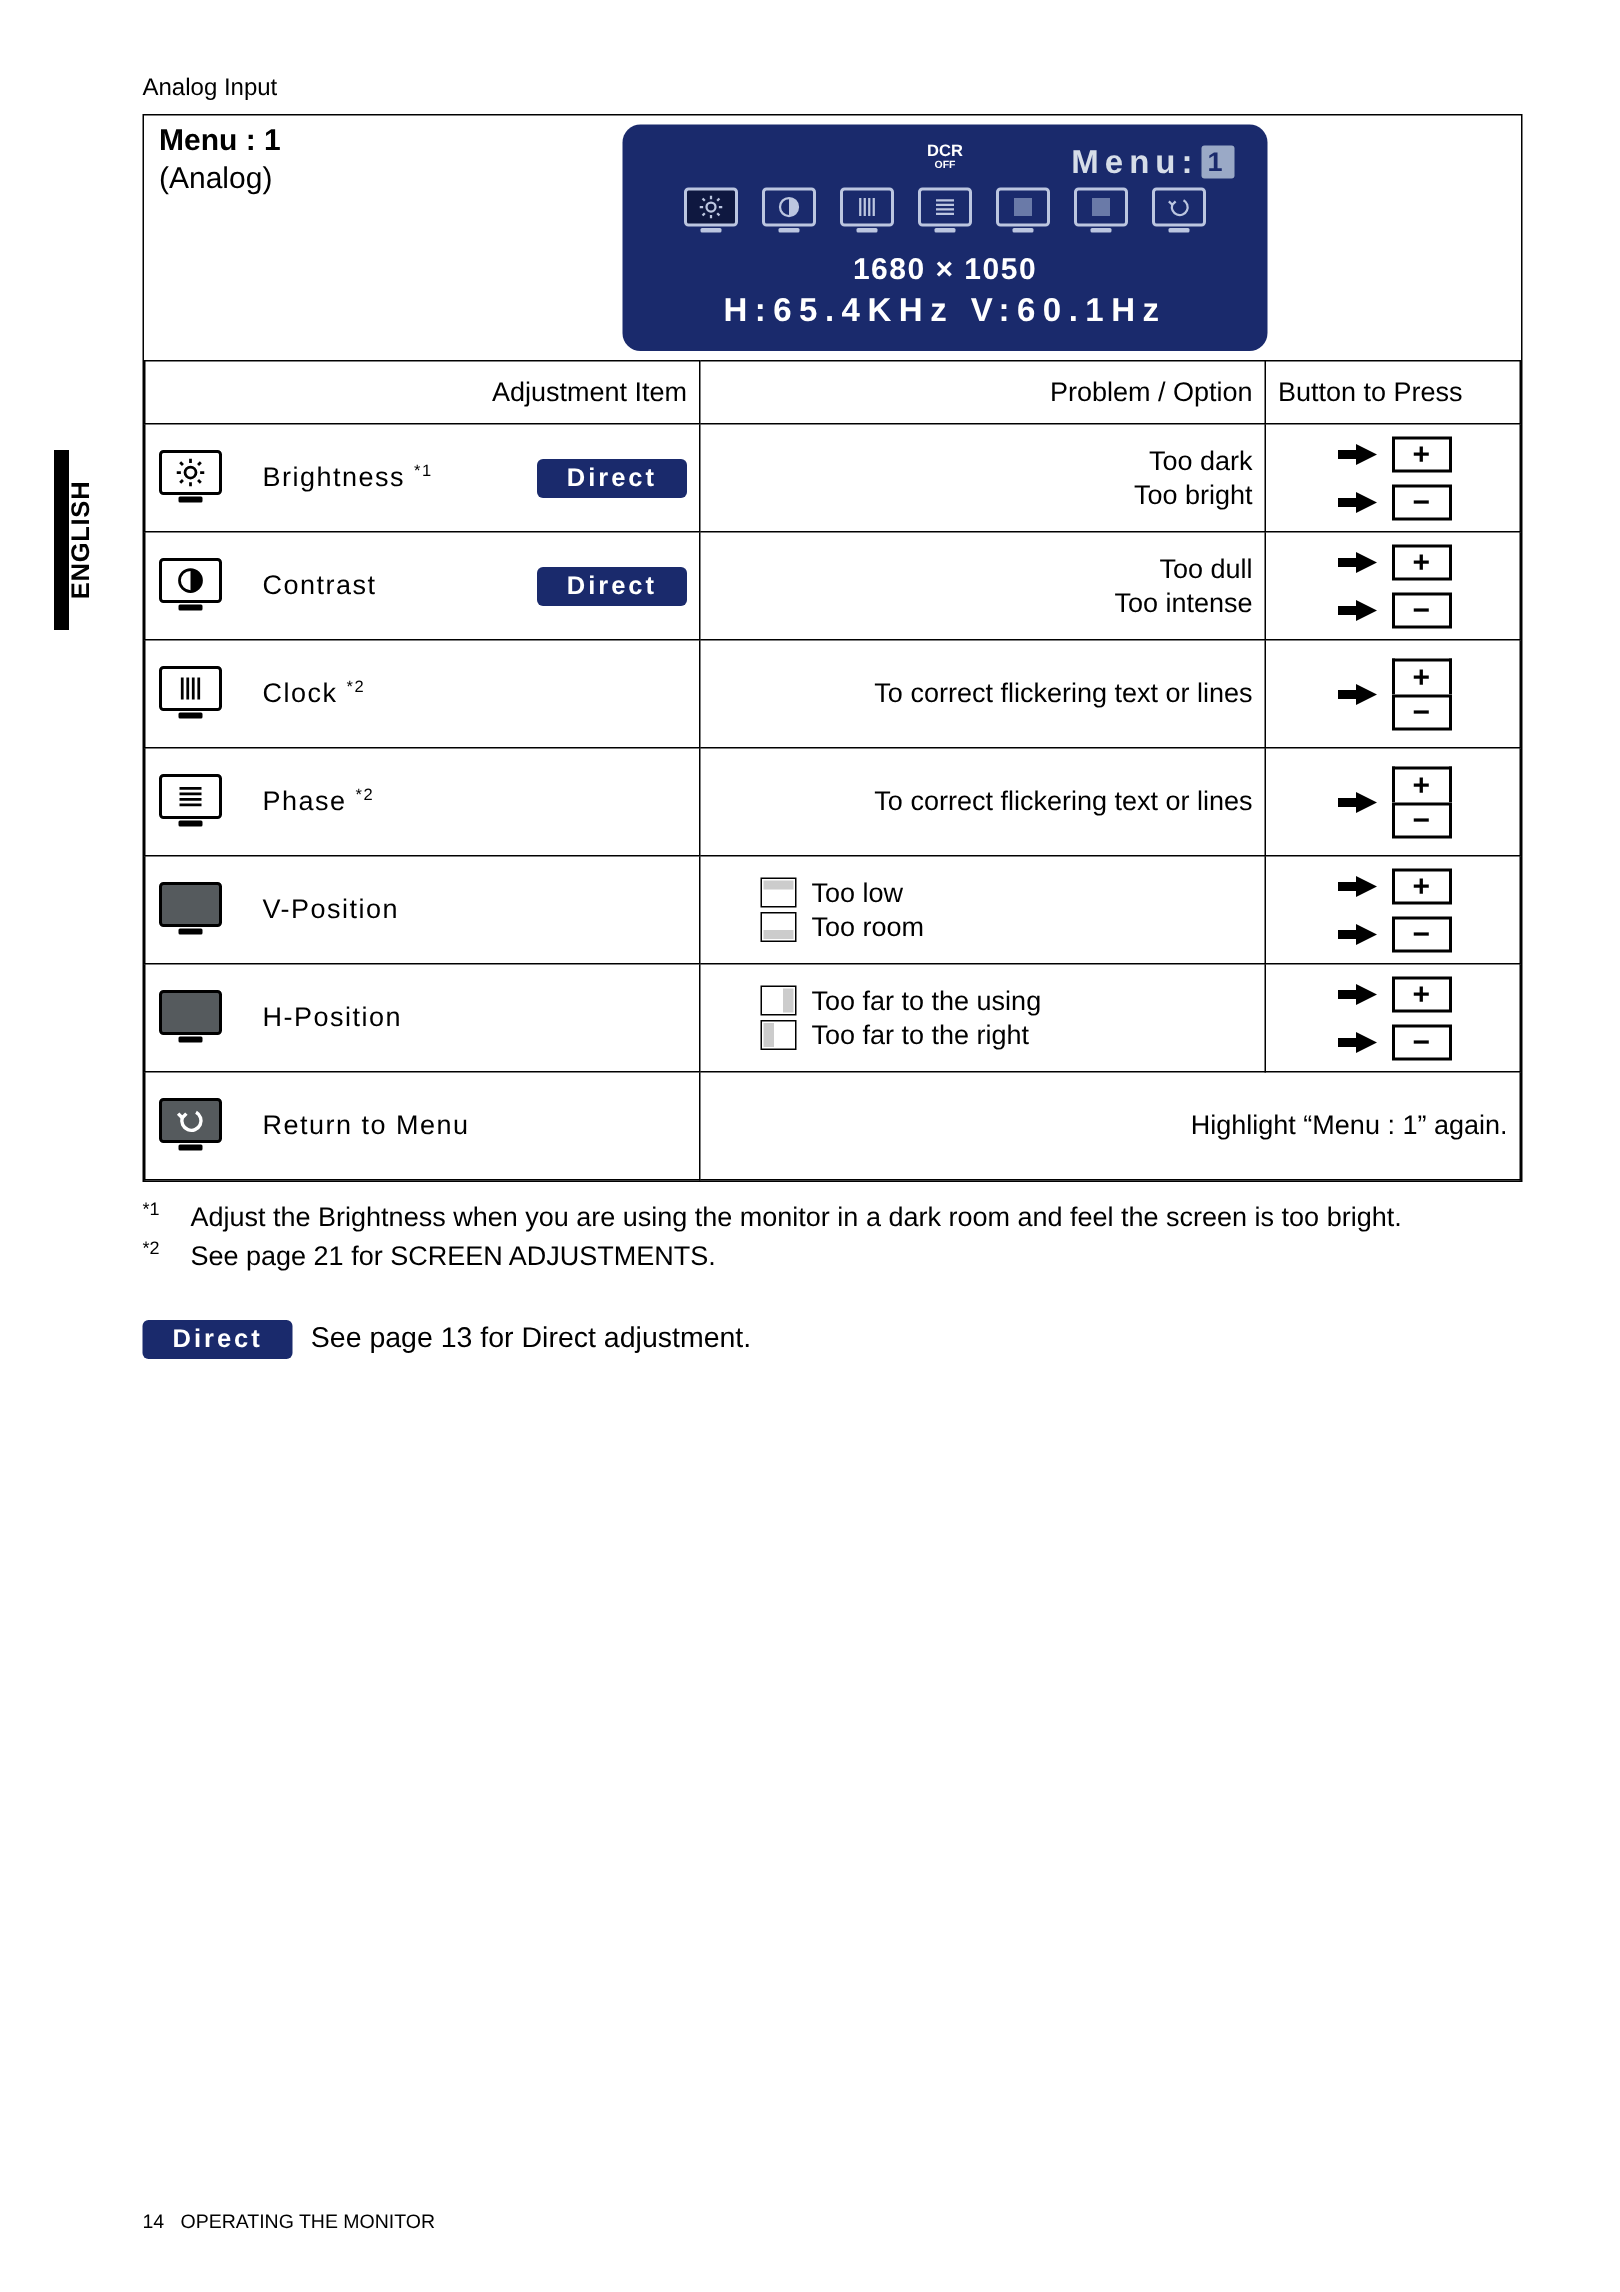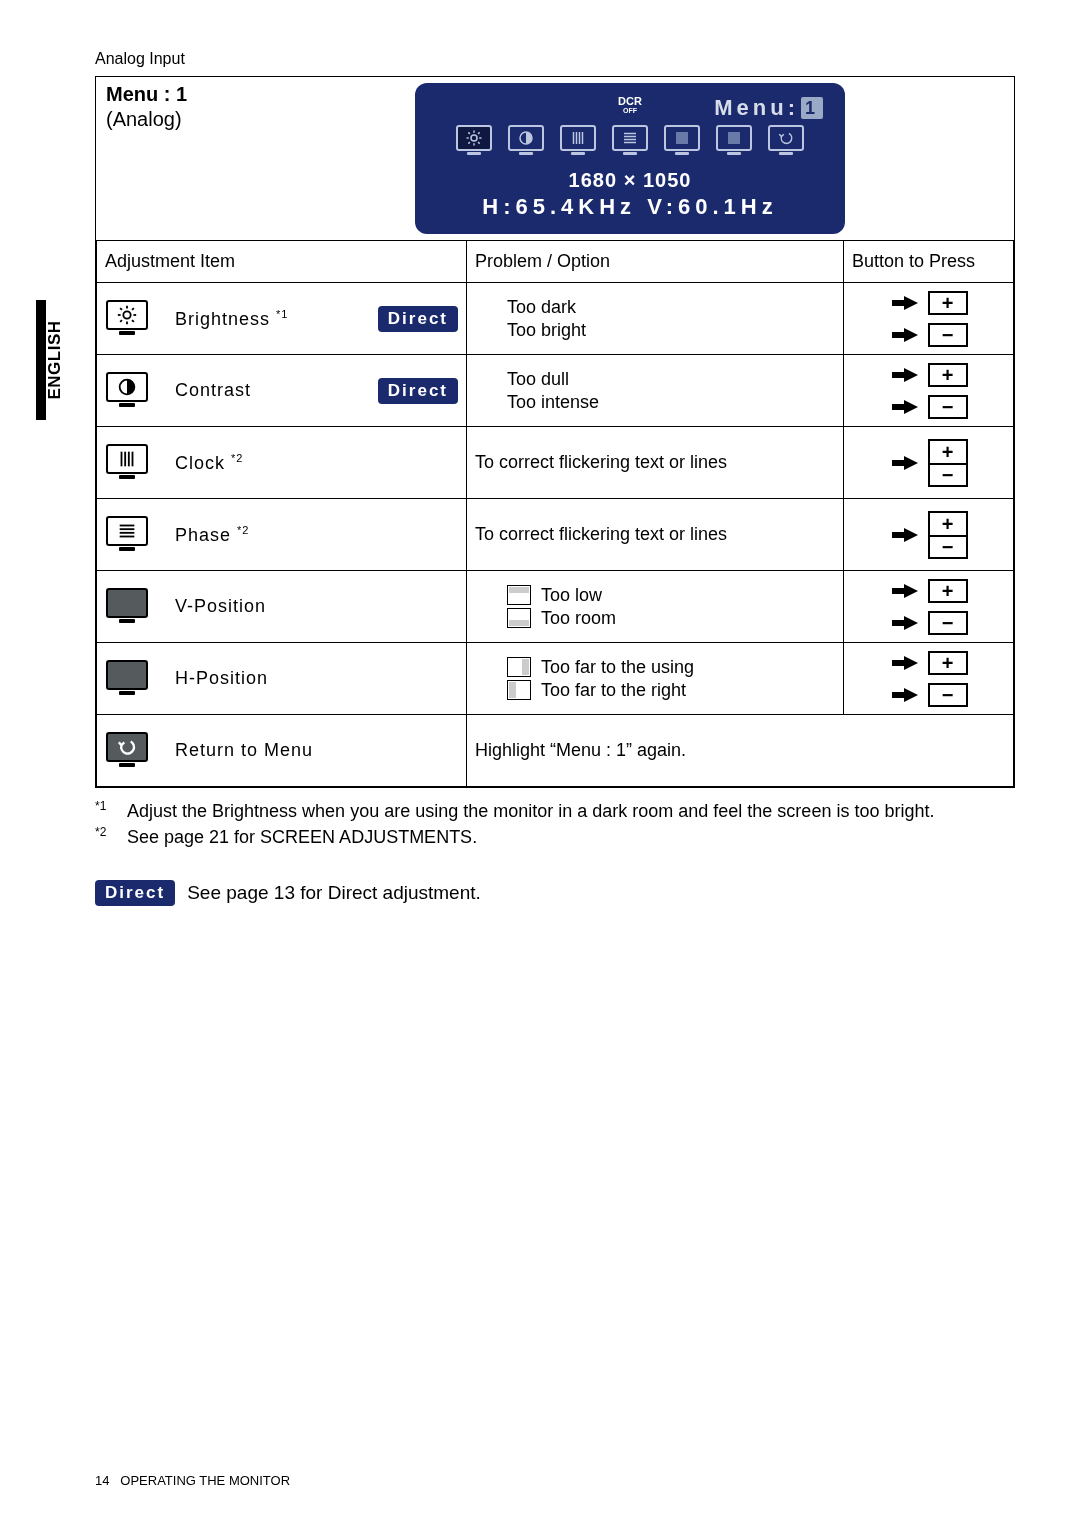--- a/index.html
+++ b/index.html
@@ -133,21 +133,21 @@
 
   table.adj {
     width: 100%;
     border-collapse: collapse;
     border-top: 1.5px solid #000;
   }
   table.adj th, table.adj td {
     border: 1px solid #000;
     padding: 4px 8px;
     font-size: 18px;
-    text-align: left;
+    text-align: right;
     vertical-align: middle;
   }
   table.adj th {
     font-weight: normal;
     background: #fff;
     height: 42px;
   }
   .col-item { width: 370px; }
   .col-prob { width: auto; }
   .col-btn  { width: 170px; text-align: center !important; }
@@ -173,21 +173,21 @@
   }
   .mon-ic svg { width: 24px; height: 22px; }
   .item-label { letter-spacing: 1px; }
   .sup { font-size: 11px; vertical-align: super; }
   .direct-badge {
     background: #1a2a6c;
     color: #fff;
     font-weight: bold;
     font-size: 17px;
     letter-spacing: 2px;
-    padding: 3px 10px;
+    padding: 3px 20px;
     border-radius: 4px;
     margin-left: auto;
   }
 
   .prob-lines { display: flex; flex-direction: column; gap: 2px; margin-left: 32px; }
   .prob-line { display: flex; align-items: center; gap: 10px; }
   .mini-screen {
     width: 24px; height: 20px;
     border: 1.5px solid #000;
     display: inline-block;

